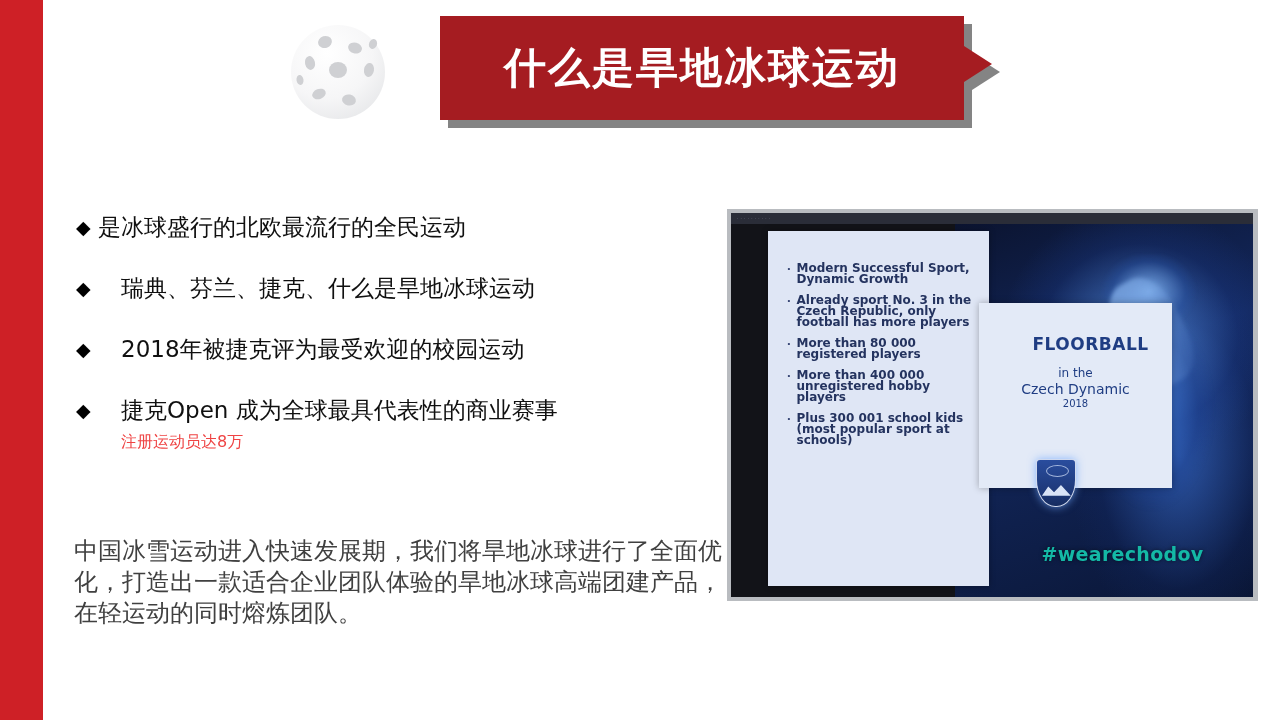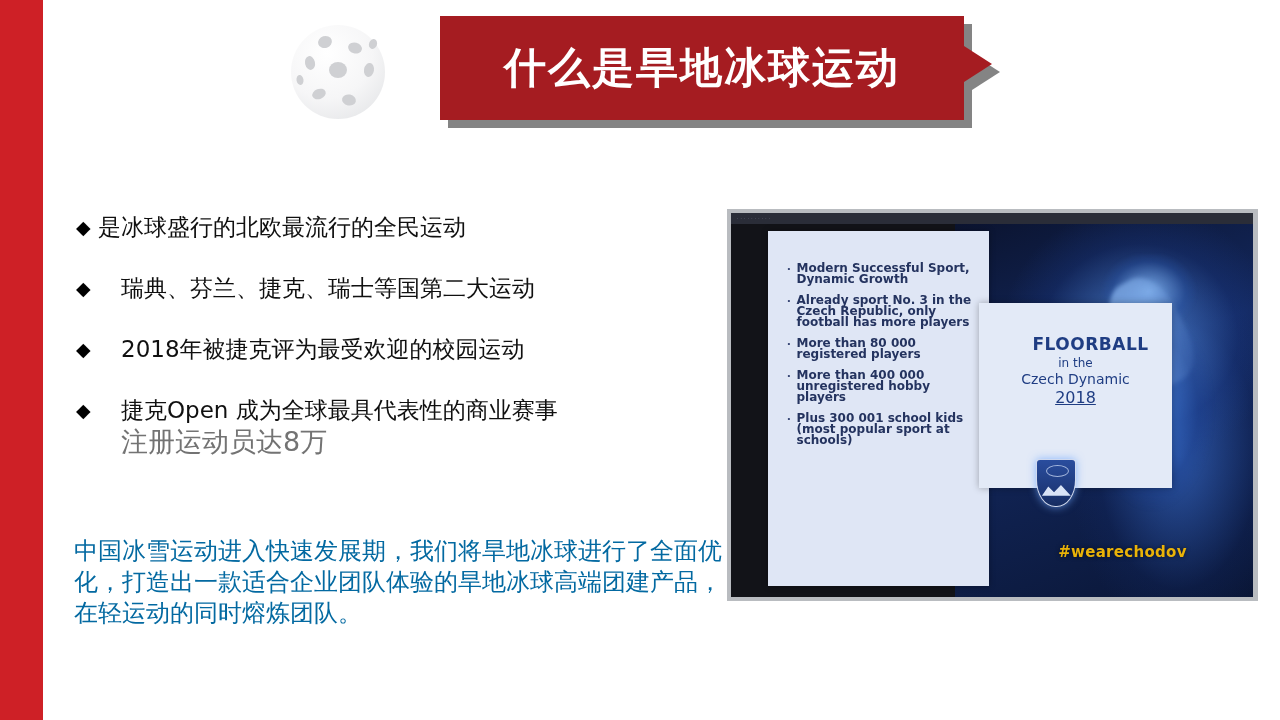--- a/index.html
+++ b/index.html
@@ -140,34 +140,34 @@
     flex: 1 1 auto;
   }
   .bullet-row.b0 { margin-bottom: 29px; }
   .bullet-row.b0 .marker { width: 22px; }
   .bullet-row.b1 { margin-bottom: 29px; }
   .bullet-row.b1 .marker { width: 45px; }
   .bullet-row.b2 { margin-bottom: 29px; }
   .bullet-row.b2 .marker { width: 45px; }
   .bullet-row.b3 .marker { width: 45px; }
   .sub-line {
-    color: #737373;
-    font-size: 27px;
+    color: #ef4444;
+    font-size: 16px;
     line-height: 31px;
     margin-left: 45px;
     font-family: "DejaVu Sans", "Liberation Sans", sans-serif;
   }
 
   
   .red-para {
     position: absolute;
     left: 74px;
     top: 536px;
     width: 662px;
-    color: #0369a1;
+    color: #404040;
     font-size: 24px;
     line-height: 31px;
     font-family: "DejaVu Sans", "Liberation Sans", sans-serif;
   }
 
   
   .photo {
     position: absolute;
     left: 727px;
     top: 209px;
@@ -292,30 +292,29 @@
     margin-top: 17%;
     font-size: 17px;
     font-weight: bold;
     letter-spacing: .5px;
     line-height: 1.05;
     padding-left: 30px;
   }
   .tc-l2 {
     font-size: 12px;
     line-height: 1.25;
-    margin-top: 2px;
+    margin-top: 12px;
   }
   .tc-l3 {
     font-size: 14px;
     line-height: 1.2;
   }
   .tc-l4 {
-    font-size: 16px;
+    font-size: 10px;
     line-height: 1.25;
-    text-decoration: underline;
   }
 
   
   .shield {
     position: absolute;
     left: 58.5%;
     top: 64%;
     width: 38px;
     height: 46px;
   }
@@ -349,22 +348,22 @@
     border-radius: 50%;
     opacity: .85;
   }
 
   .hashtag {
     position: absolute;
     left: 52%;
     top: 86%;
     width: 46%;
     text-align: center;
-    color: #eab308;
-    font-size: 15px;
+    color: #14b8a6;
+    font-size: 19px;
     font-weight: bold;
     letter-spacing: .3px;
     font-family: "DejaVu Sans", "Liberation Sans", sans-serif;
     text-shadow: 0 0 4px rgba(0,0,0,.6);
   }
 </style>
 </head>
 <body>
 
 <div class="slide">
@@ -409,21 +408,21 @@
 
   <div class="bullets">
 
     <div class="bullet-row b0">
       <span class="marker">◆</span>
       <span class="btext">是冰球盛行的北欧最流行的全民运动</span>
     </div>
 
     <div class="bullet-row b1">
       <span class="marker">◆</span>
-      <span class="btext">瑞典、芬兰、捷克、瑞士等国第二大运动</span>
+      <span class="btext">瑞典、芬兰、捷克、什么是旱地冰球运动</span>
     </div>
 
     <div class="bullet-row b2">
       <span class="marker">◆</span>
       <span class="btext">2018年被捷克评为最受欢迎的校园运动</span>
     </div>
 
     <div class="bullet-row b3">
       <span class="marker">◆</span>
       <span class="btext">捷克Open 成为全球最具代表性的商业赛事</span>

